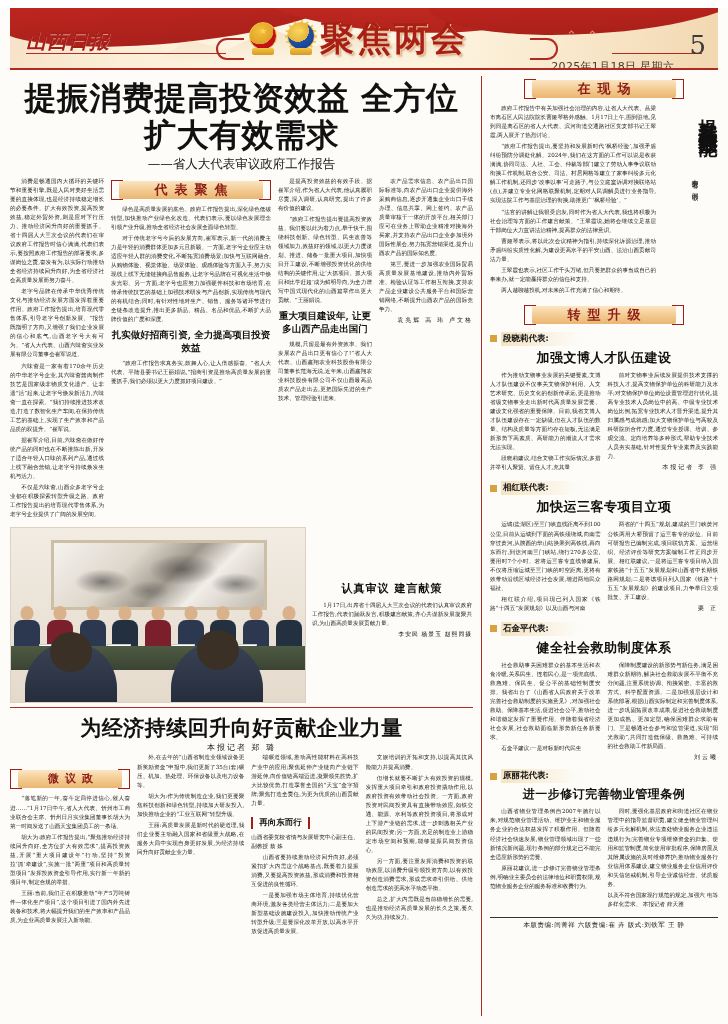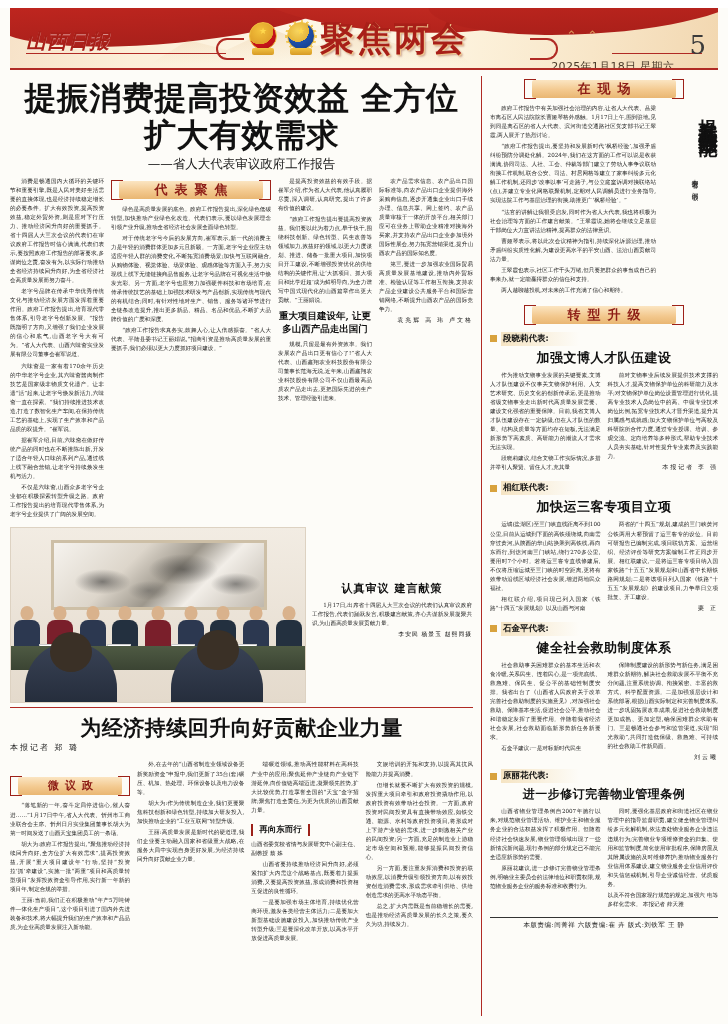--- a/index.html
+++ b/index.html
@@ -274,21 +274,21 @@
     padding: 0 6px; display: inline-block; margin: 6px 0 4px 0;
   }
 
   .footer-rule { height: 1px; background: #333; margin: 6px 0 3px 0; }
   .footer-credits {
     font-family: "DejaVu Serif","Liberation Serif",serif;
     font-size: 6.5px; text-align: center; color: #1b1b1b; letter-spacing: .5px;
   }
   .article2-byline {
     font-family: "DejaVu Serif","Liberation Serif",serif;
-    font-size: 8px; color: #222; letter-spacing: 2px; margin-bottom: 7px;
+    font-size: 8px; text-align: center; color: #222; letter-spacing: 2px; margin-bottom: 0;
   }
 </style>
 </head>
 <body>
 
 <div class="page">
 
   <div class="masthead">
     <div class="mh-swoosh1"></div>
     <div class="mh-swoosh2"></div>
@@ -341,20 +341,22 @@
 
         <div class="col">
           <div class="banner">
             <div class="cl"></div>
               <div class="plate"></div>
             <div class="txt">代表聚焦</div>
             <div class="cr"></div>
           </div>
           <div class="para">绿色是高质量发展的底色。政府工作报告提出,深化绿色低碳转型,加快推动产业绿色化改造。代表们表示,要以绿色发展理念引领产业升级,推动全省经济社会发展全面绿色转型。</div>
           <div class="para">对于传统老字号今后的发展方向,崔军表示,新一代的消费主力是年轻的消费群体更加多元且新颖。一方面,老字号企业应主动适应年轻人群的消费变化,不断拓宽消费场景;加快与互联网融合,从购物体验、视觉体验、场景体验、观感体验等方面入手,努力实现线上线下无缝链接商品售服务,让老字号品牌在可视化生活中焕发光彩。另一方面,老字号也应努力加强硬件科技和市场培育,在传承传统技艺的基础上加强技术研发与产品创新,实现传统与现代的有机结合;同时,有针对性地对生产、销售、服务等诸环节进行全链条改造提升,推出更多新品、精品、名品和优品,不断扩大品牌价值的广度和深度。</div>
+          <div class="subhead">扎实做好招商引资,
+全力提高项目投资效益</div>
           <div class="para">“政府工作报告求真务实,鼓舞人心,让人倍感振奋。”省人大代表、平陆县委书记王丽娟说,“招商引资是推动高质量发展的重要抓手,我们必须以更大力度抓好项目建设。”</div>
         </div>
 
         <div class="col">
           <div class="para">是提高投资效益的有效手段。据崔军介绍,作为省人大代表,他认真履职尽责,深入调研,认真研究,提出了许多有价值的建议。</div>
           <div class="para">“政府工作报告提出要提高投资效益。我们要以此为着力点,早干快干,围绕科技创新、绿色转型、民生改善等领域加力,效益好的领域,以更大力度谋划、推进、储备一批重大项目,加快项目开工建设,不断增强投资优化的供给结构的关键作用,让‘大抓项目、抓大项目和比学赶超’成为鲜明导向,为全力谱写中国式现代化的山西篇章作出更大贡献。”王丽娟说。</div>
           <div class="subhead">重大项目建设年,
 让更多山西产品走出国门</div>
           <div class="para">规模,只留是最有外资效率。我们发展农产品出口更有信心了!”省人大代表、山西鑫翔农业科技股份有限公司董事长范海无说,近年来,山西鑫翔农业科技股份有限公司不仅山西最高品质农产品走出去,更把国际先进的生产技术、管理经验引进来。</div>
         </div>

